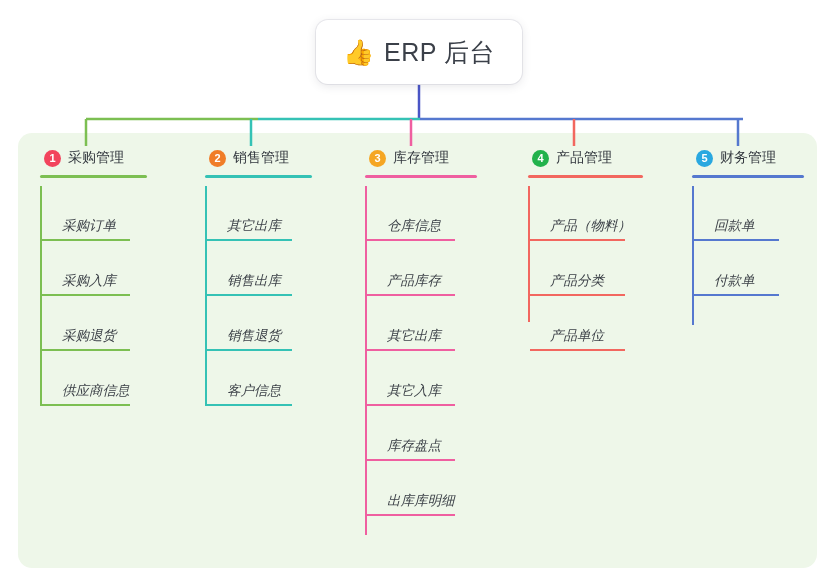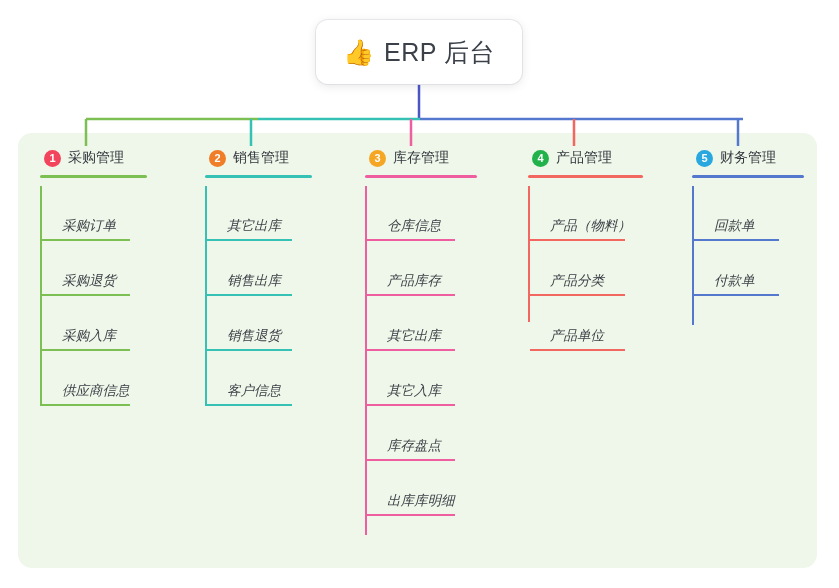--- a/index.html
+++ b/index.html
@@ -122,25 +122,25 @@
           <span class="col-title">采购管理</span>
         </div>
         <div class="head-rule" style="background: rgb(124, 191, 82); width: 107px;"></div>
         <div class="leaves" style="height: 220px;">
           <div class="spine" style="background: rgb(124, 191, 82);"></div>
           <div class="leaf">
             <span class="leaf-text">采购订单</span>
             <div class="leaf-rule" style="background: rgb(124, 191, 82); width: 88px;"></div>
           </div>
           <div class="leaf">
+            <span class="leaf-text">采购入库</span>
+            <div class="leaf-rule" style="background: rgb(124, 191, 82); width: 88px;"></div>
+          </div>
+          <div class="leaf">
             <span class="leaf-text">采购退货</span>
-            <div class="leaf-rule" style="background: rgb(124, 191, 82); width: 88px;"></div>
-          </div>
-          <div class="leaf">
-            <span class="leaf-text">采购入库</span>
             <div class="leaf-rule" style="background: rgb(124, 191, 82); width: 88px;"></div>
           </div>
           <div class="leaf">
             <span class="leaf-text">供应商信息</span>
             <div class="leaf-rule" style="background: rgb(124, 191, 82); width: 88px;"></div>
           </div>
         </div>
       </div>
       <div class="col" style="left: 205px; width: 112px;">
         <div class="col-head">

